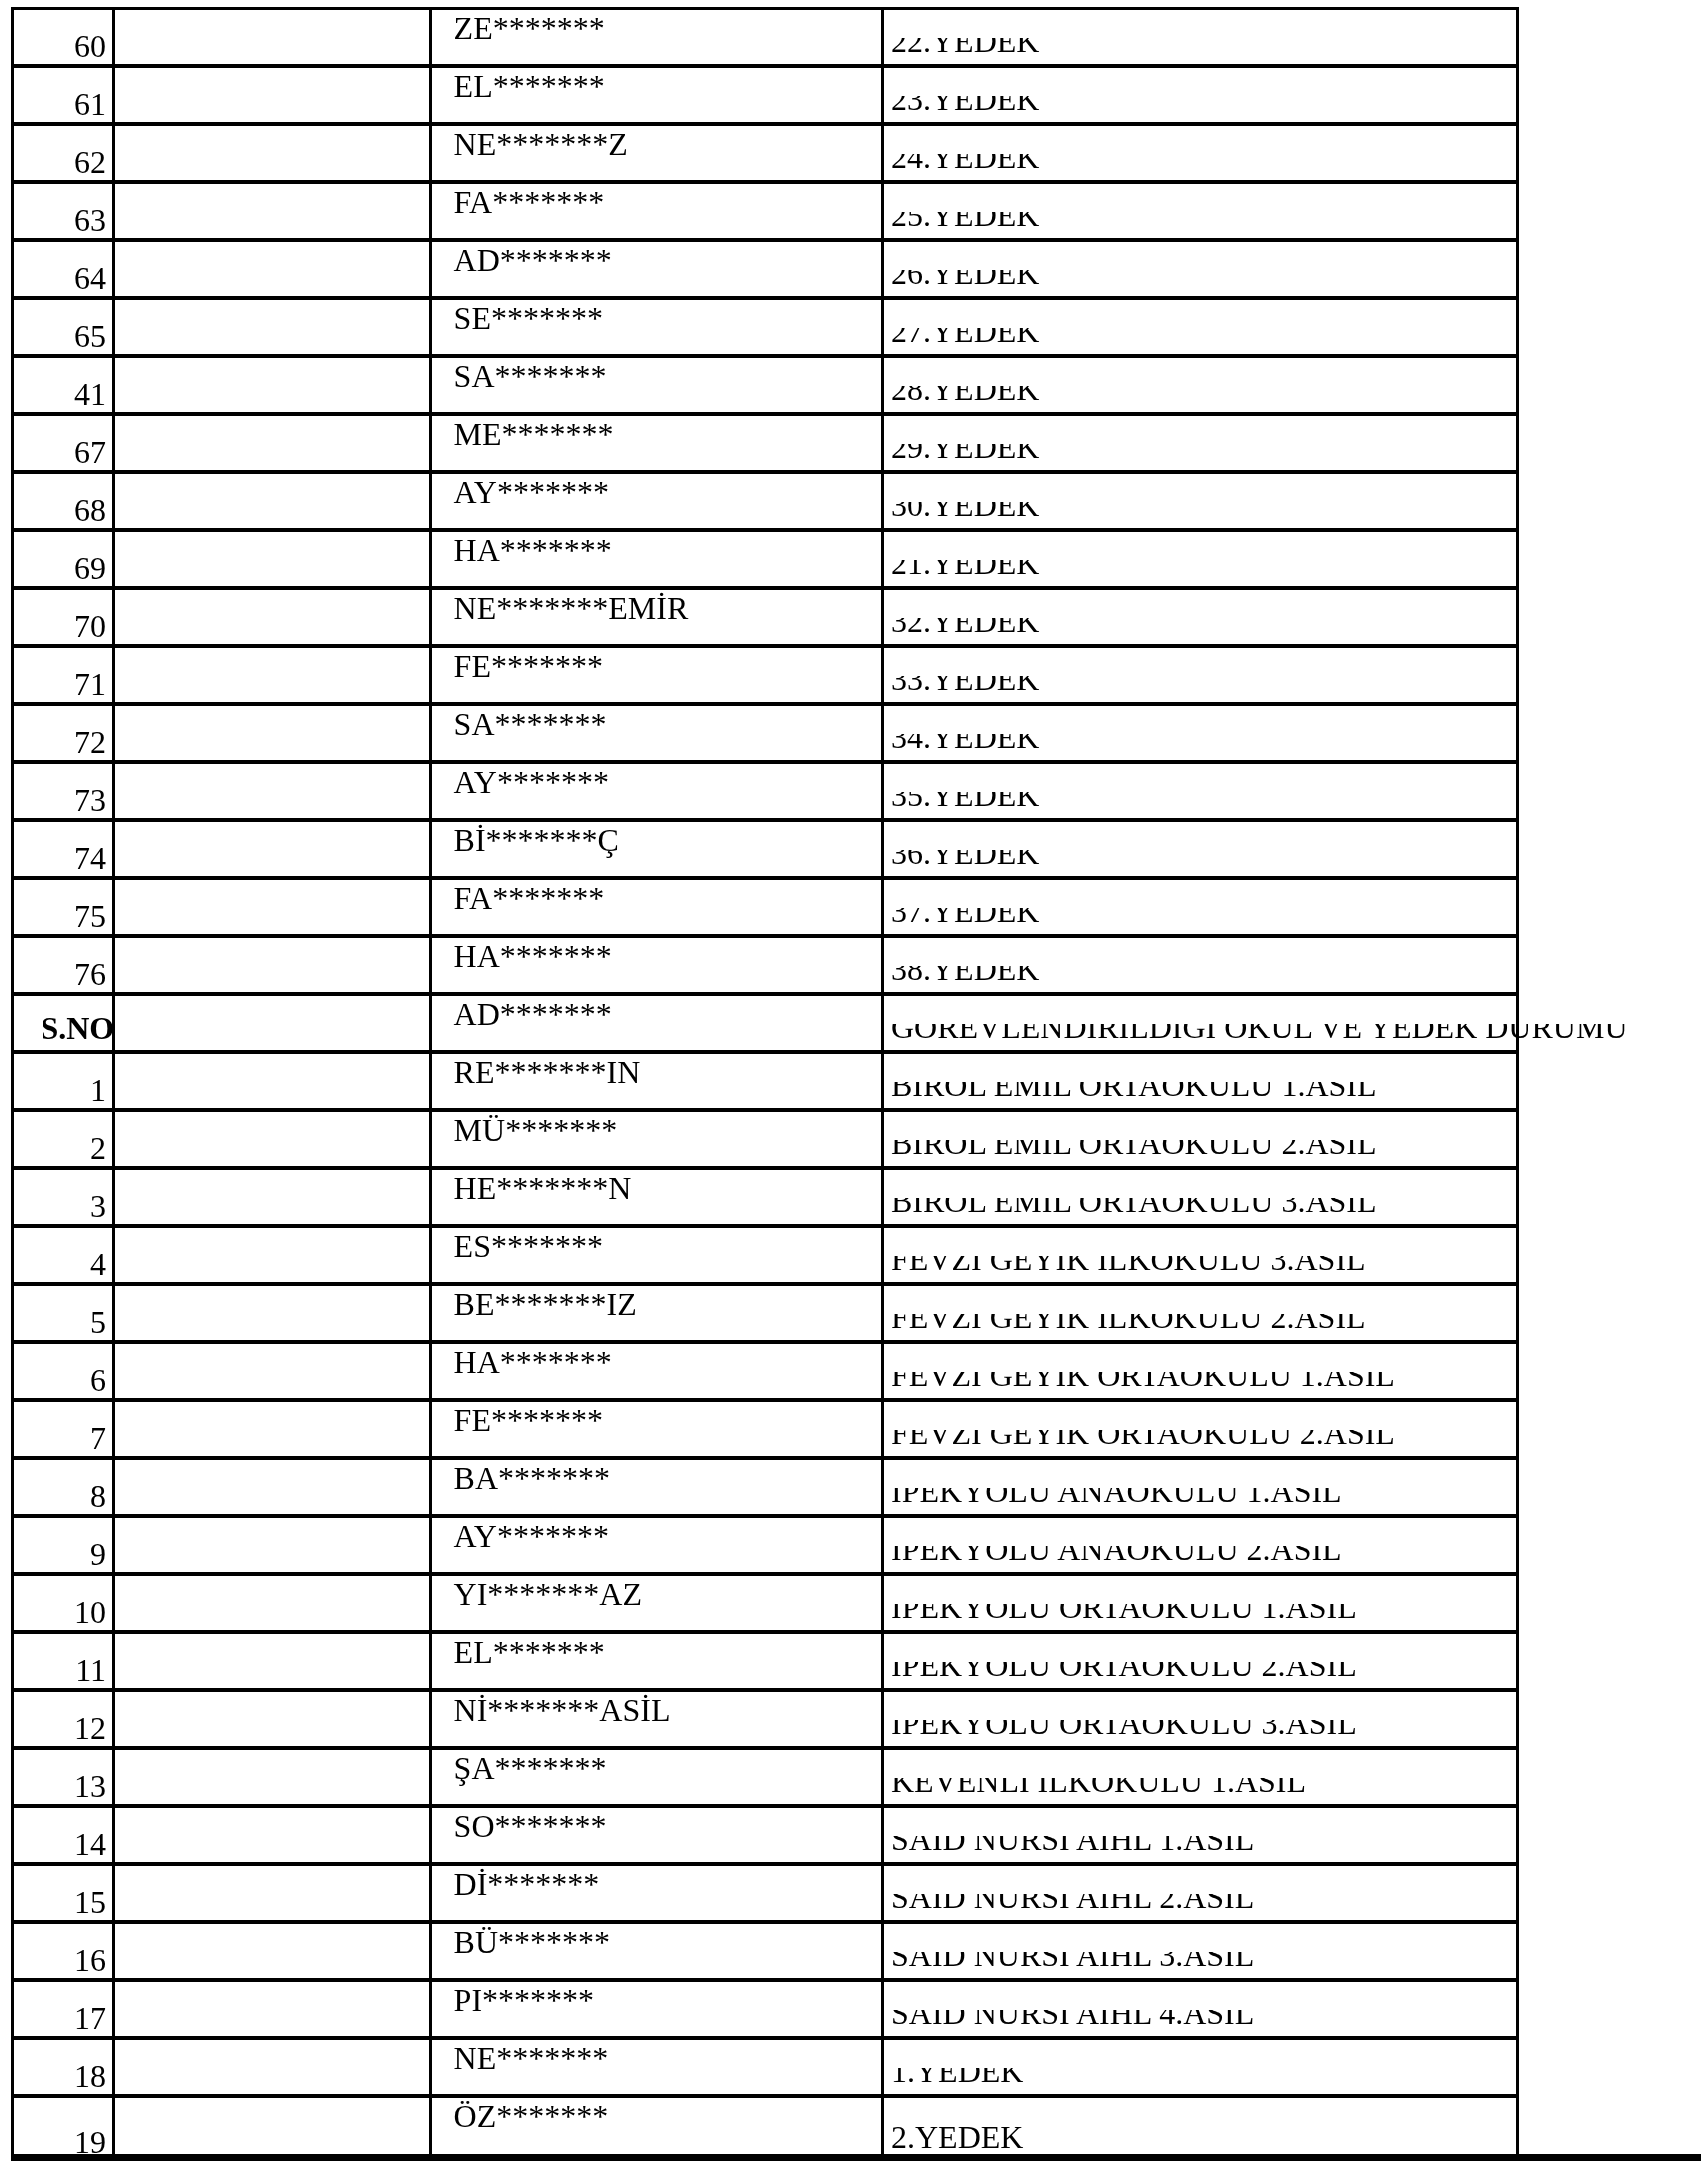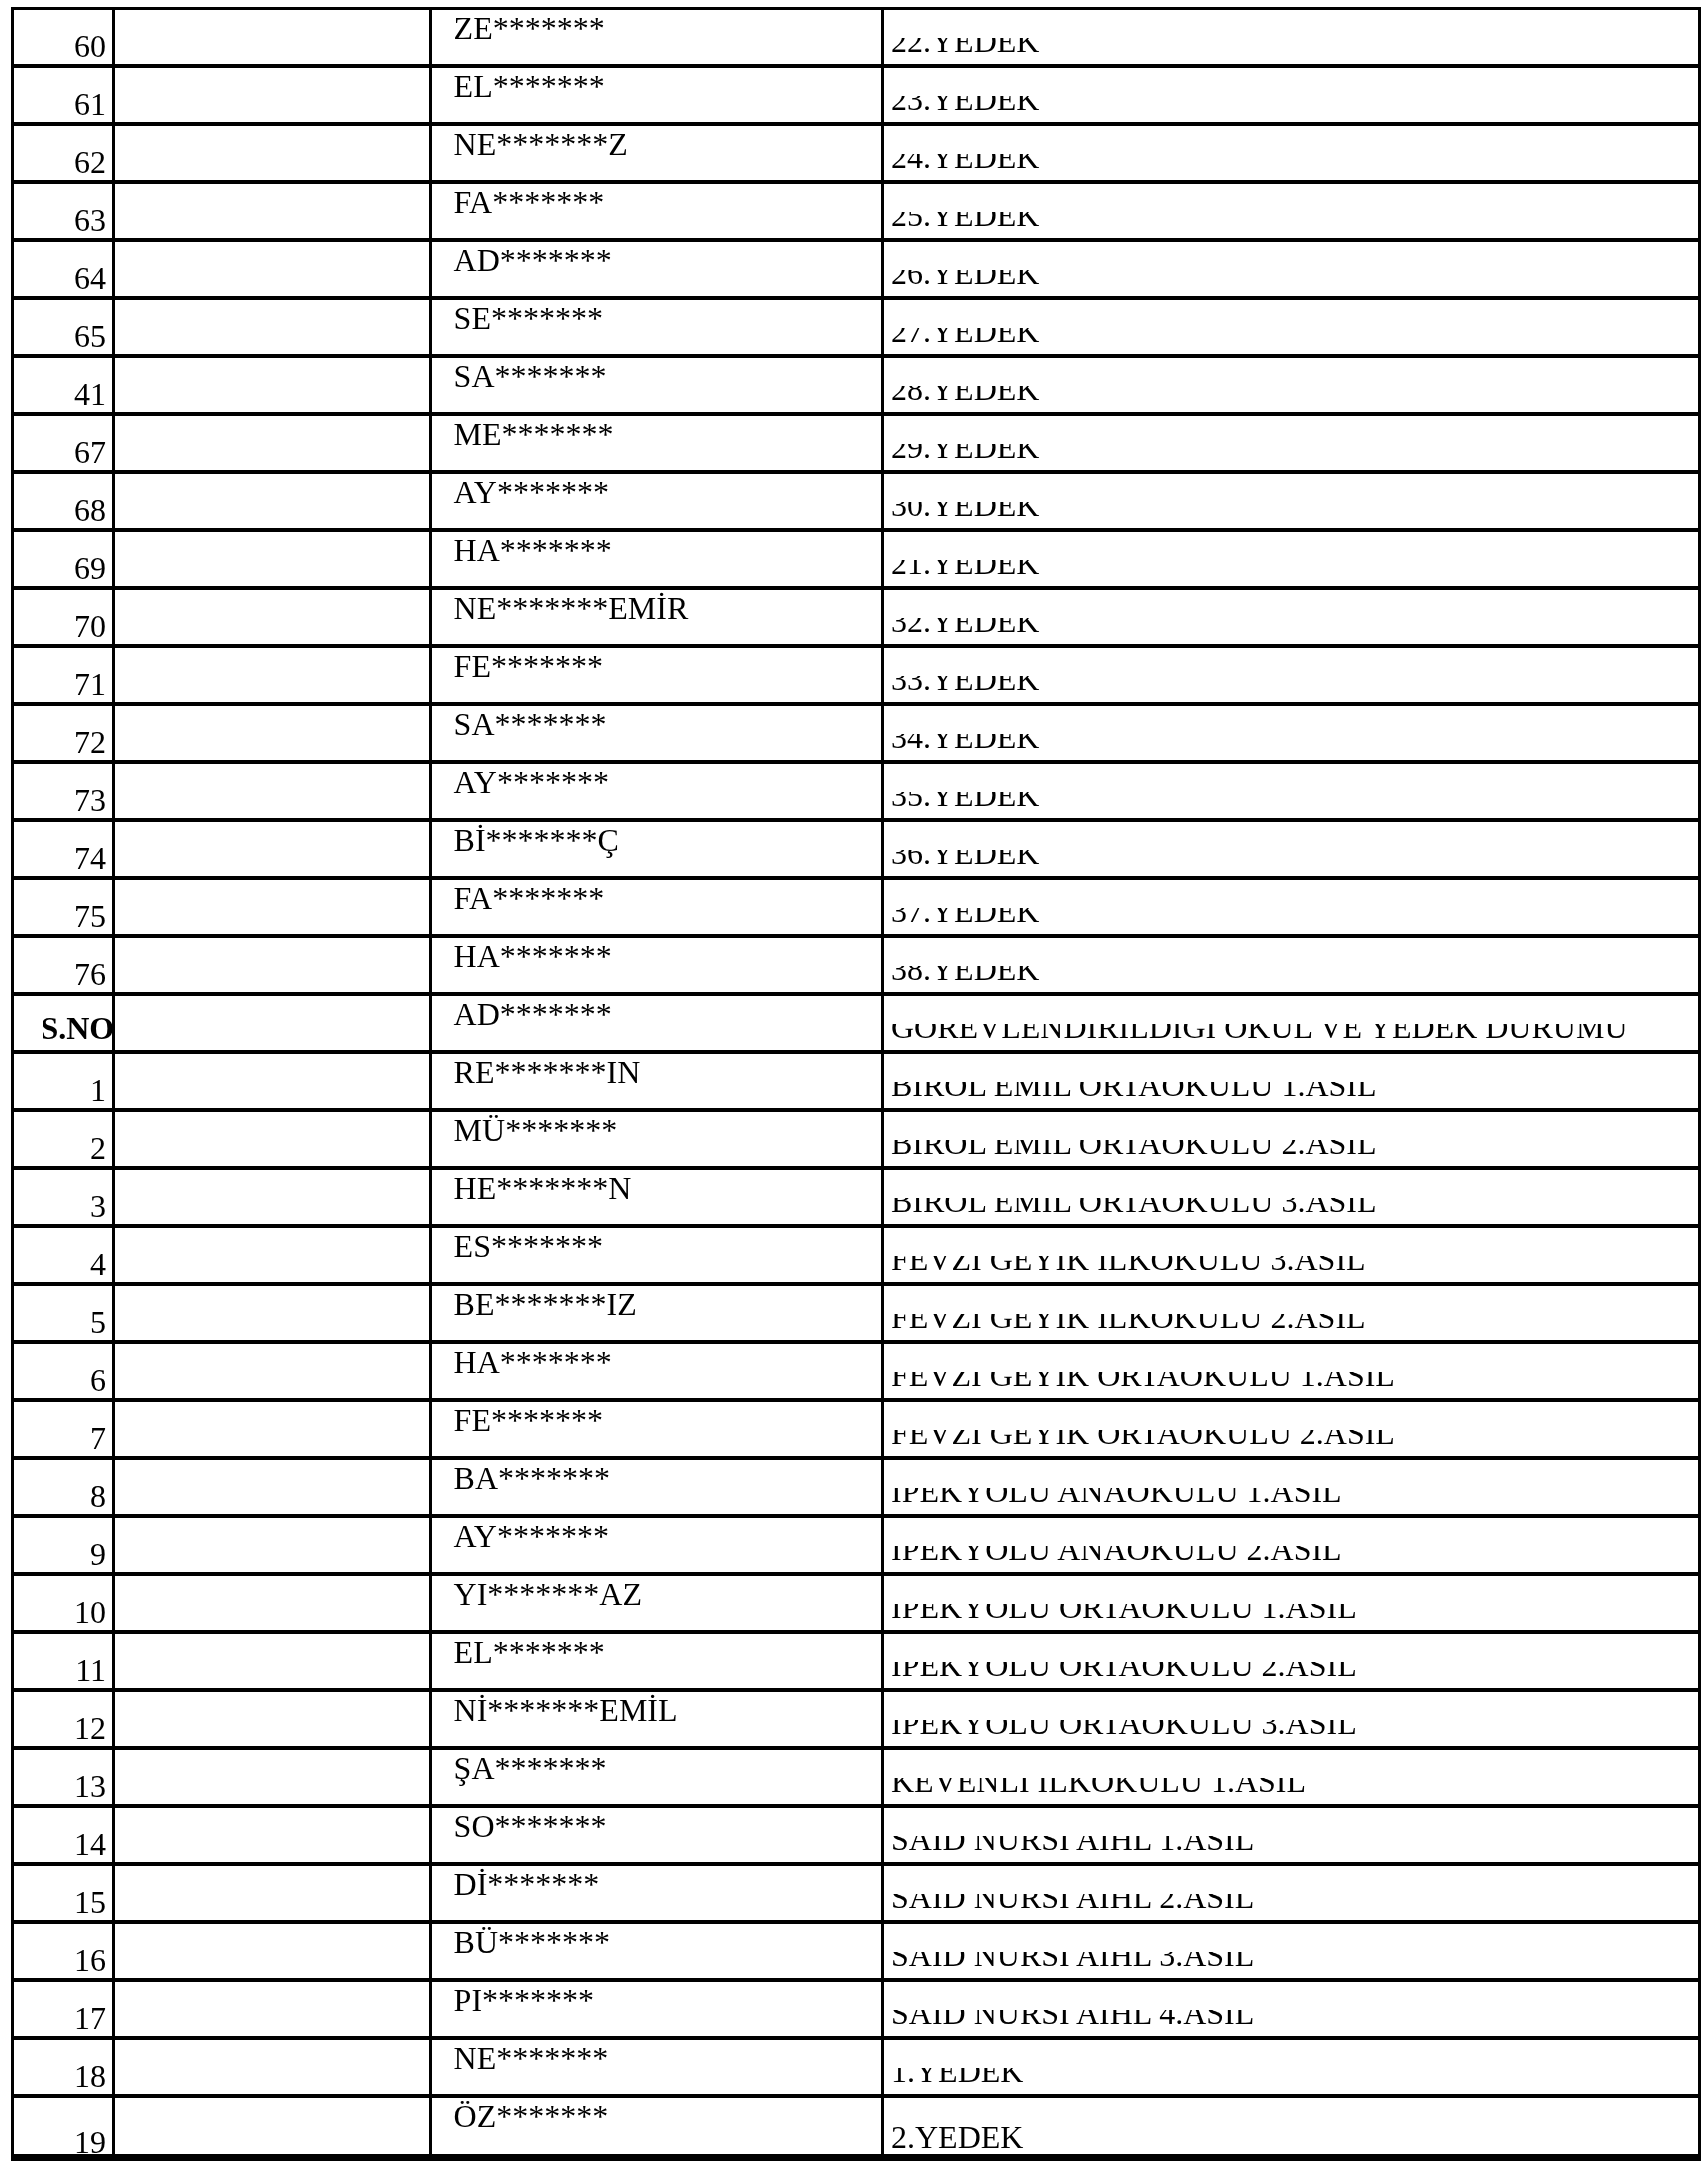--- a/index.html
+++ b/index.html
@@ -9,21 +9,21 @@
     height: 2161px;
     background: #ffffff;
     overflow: hidden;
     font-family: "Liberation Serif", "DejaVu Serif", serif;
     color: #000000;
   }
   .table-wrap {
     position: absolute;
     left: 10.8px;
     top: 7.2px;
-    width: 1690px;
+    width: 1508px;
     box-sizing: border-box;
     border-left: 3.6px solid #000;
     border-right: 3.6px solid #000;
     border-top: 3.6px solid #000;
     background: #fff;
   }
   .row {
     display: grid;
     grid-template-columns: 101px 317px 452px 814px;
     height: 58px;
@@ -256,21 +256,21 @@
       </div>
       <div class="row">
         <div class="cell c-no">11</div>
         <div class="cell c-empty"></div>
         <div class="cell c-name">EL*******</div>
         <div class="cell c-status">İPEKYOLU ORTAOKULU 2.ASİL</div>
       </div>
       <div class="row">
         <div class="cell c-no">12</div>
         <div class="cell c-empty"></div>
-        <div class="cell c-name">Nİ*******EMİL</div>
+        <div class="cell c-name">Nİ*******ASİL</div>
         <div class="cell c-status">İPEKYOLU ORTAOKULU 3.ASİL</div>
       </div>
       <div class="row">
         <div class="cell c-no">13</div>
         <div class="cell c-empty"></div>
         <div class="cell c-name">ŞA*******</div>
         <div class="cell c-status">KEVENLİ İLKOKULU 1.ASİL</div>
       </div>
       <div class="row">
         <div class="cell c-no">14</div>

